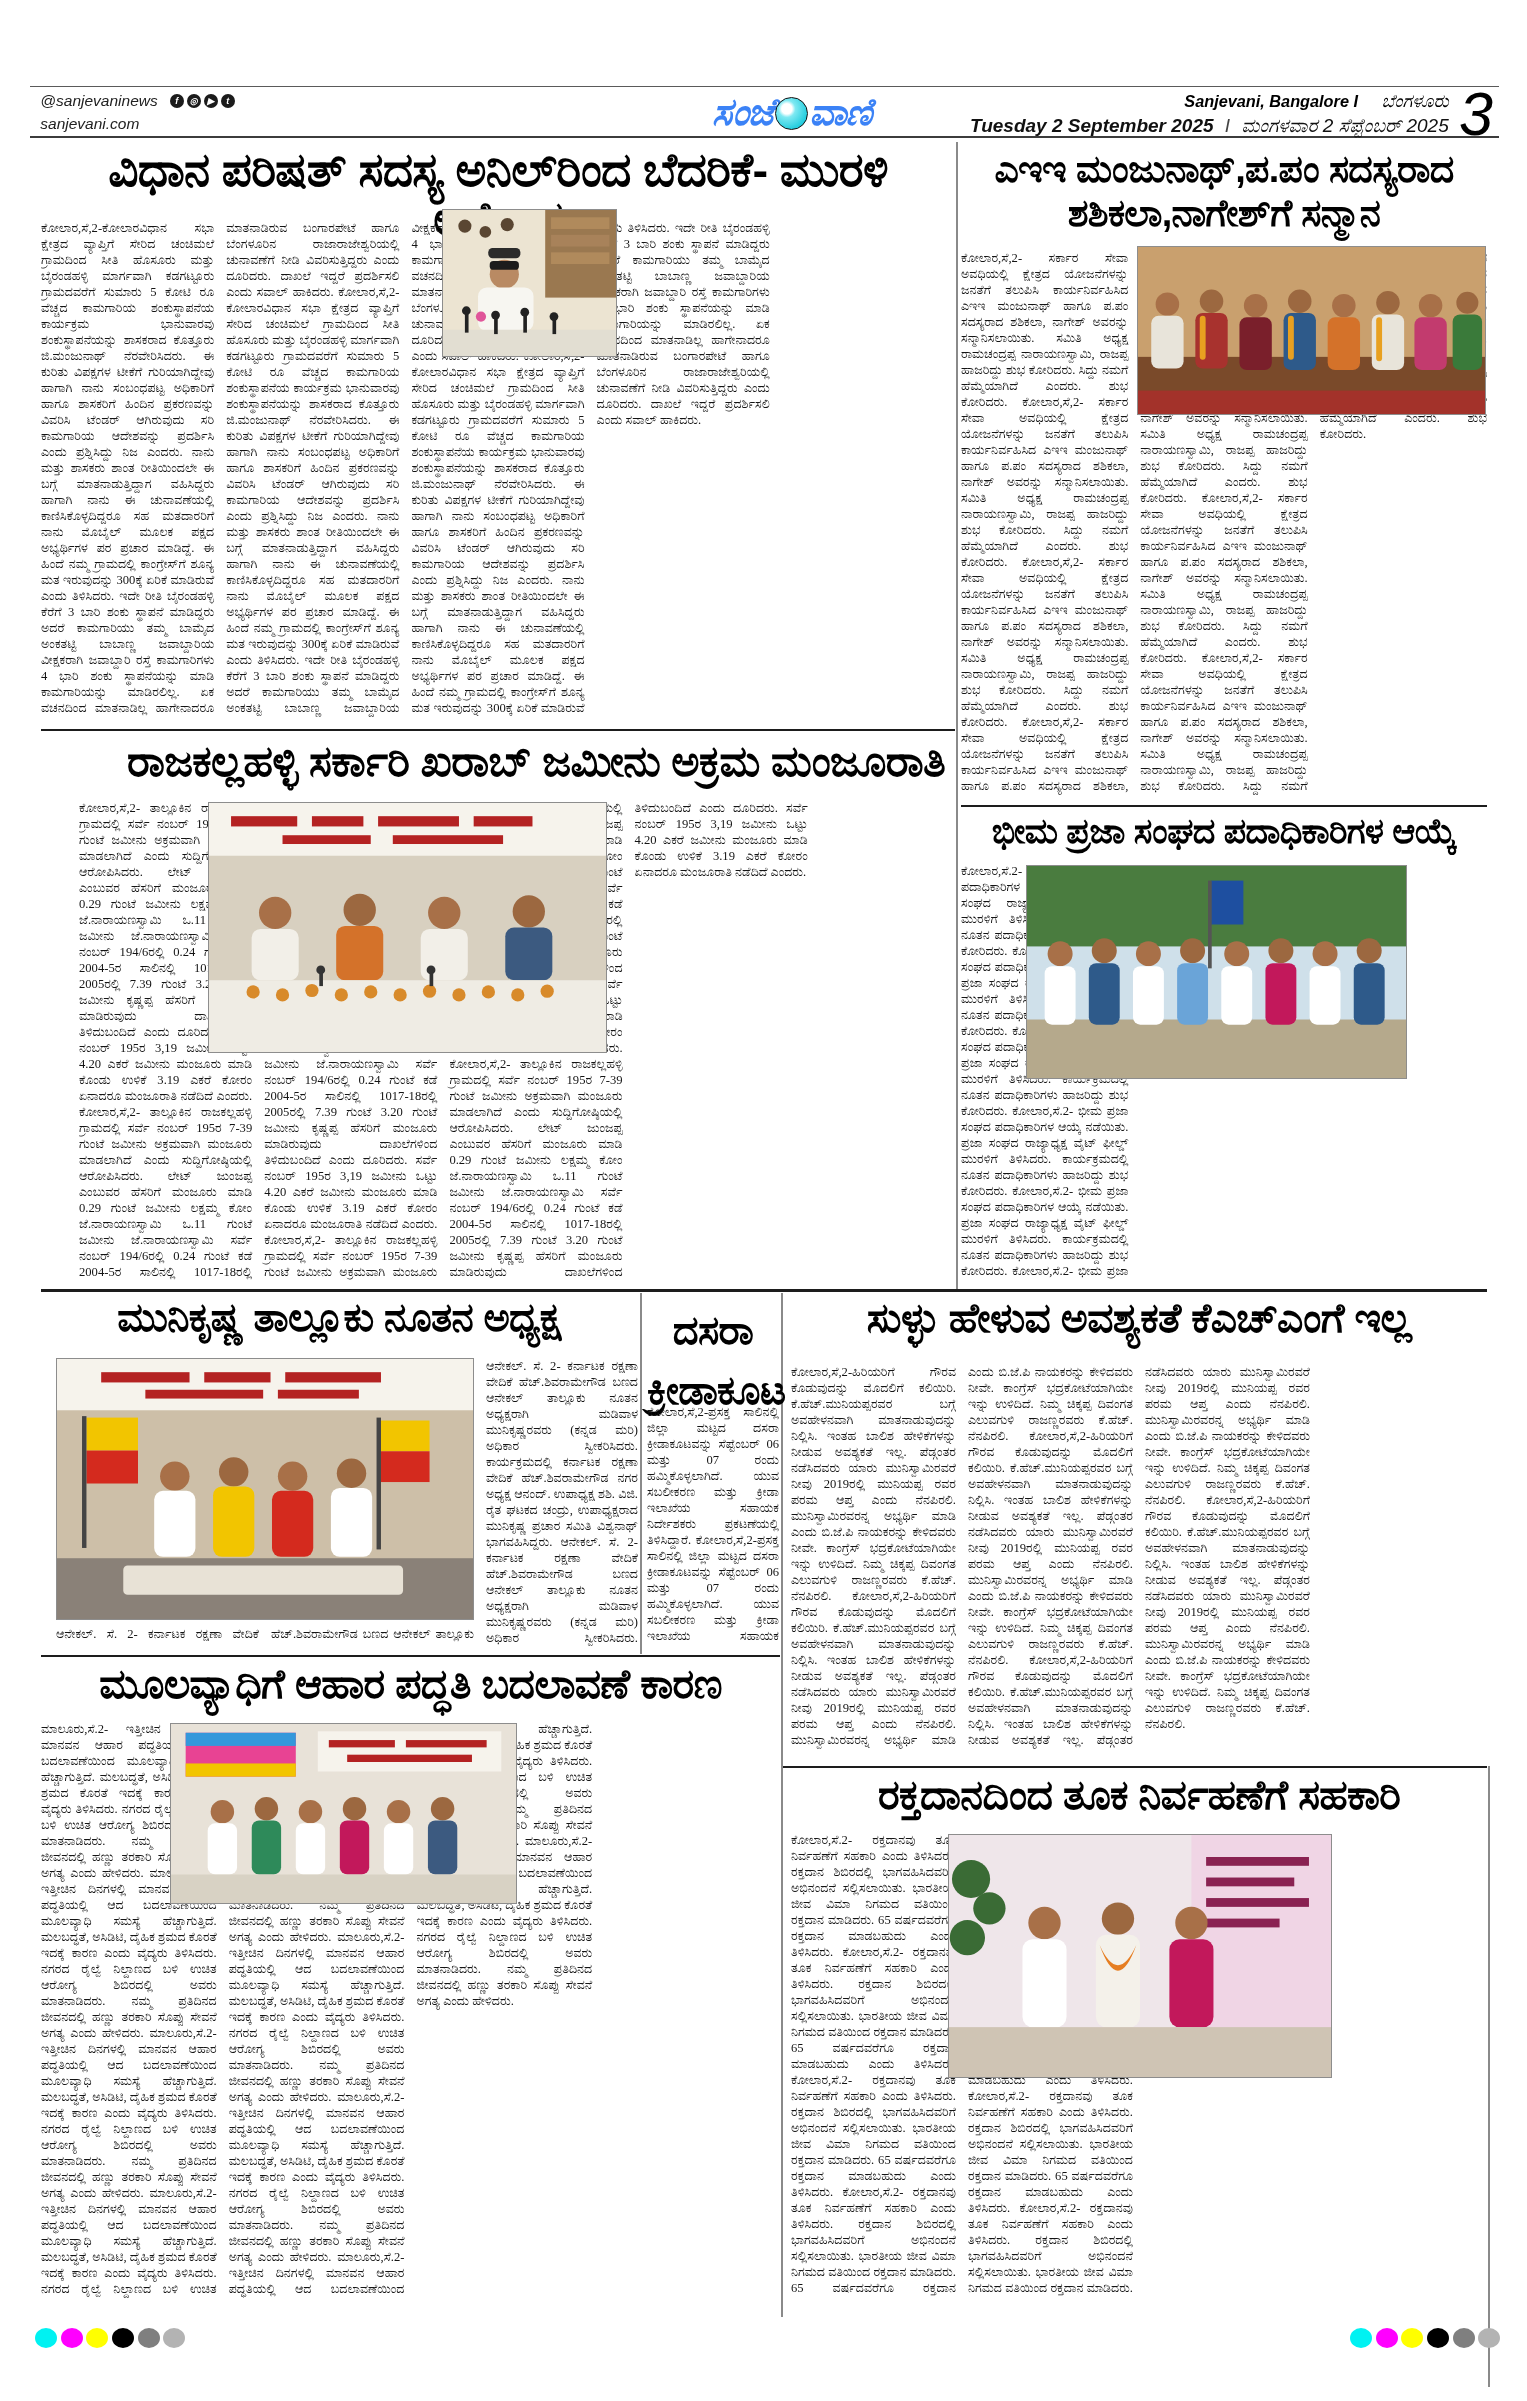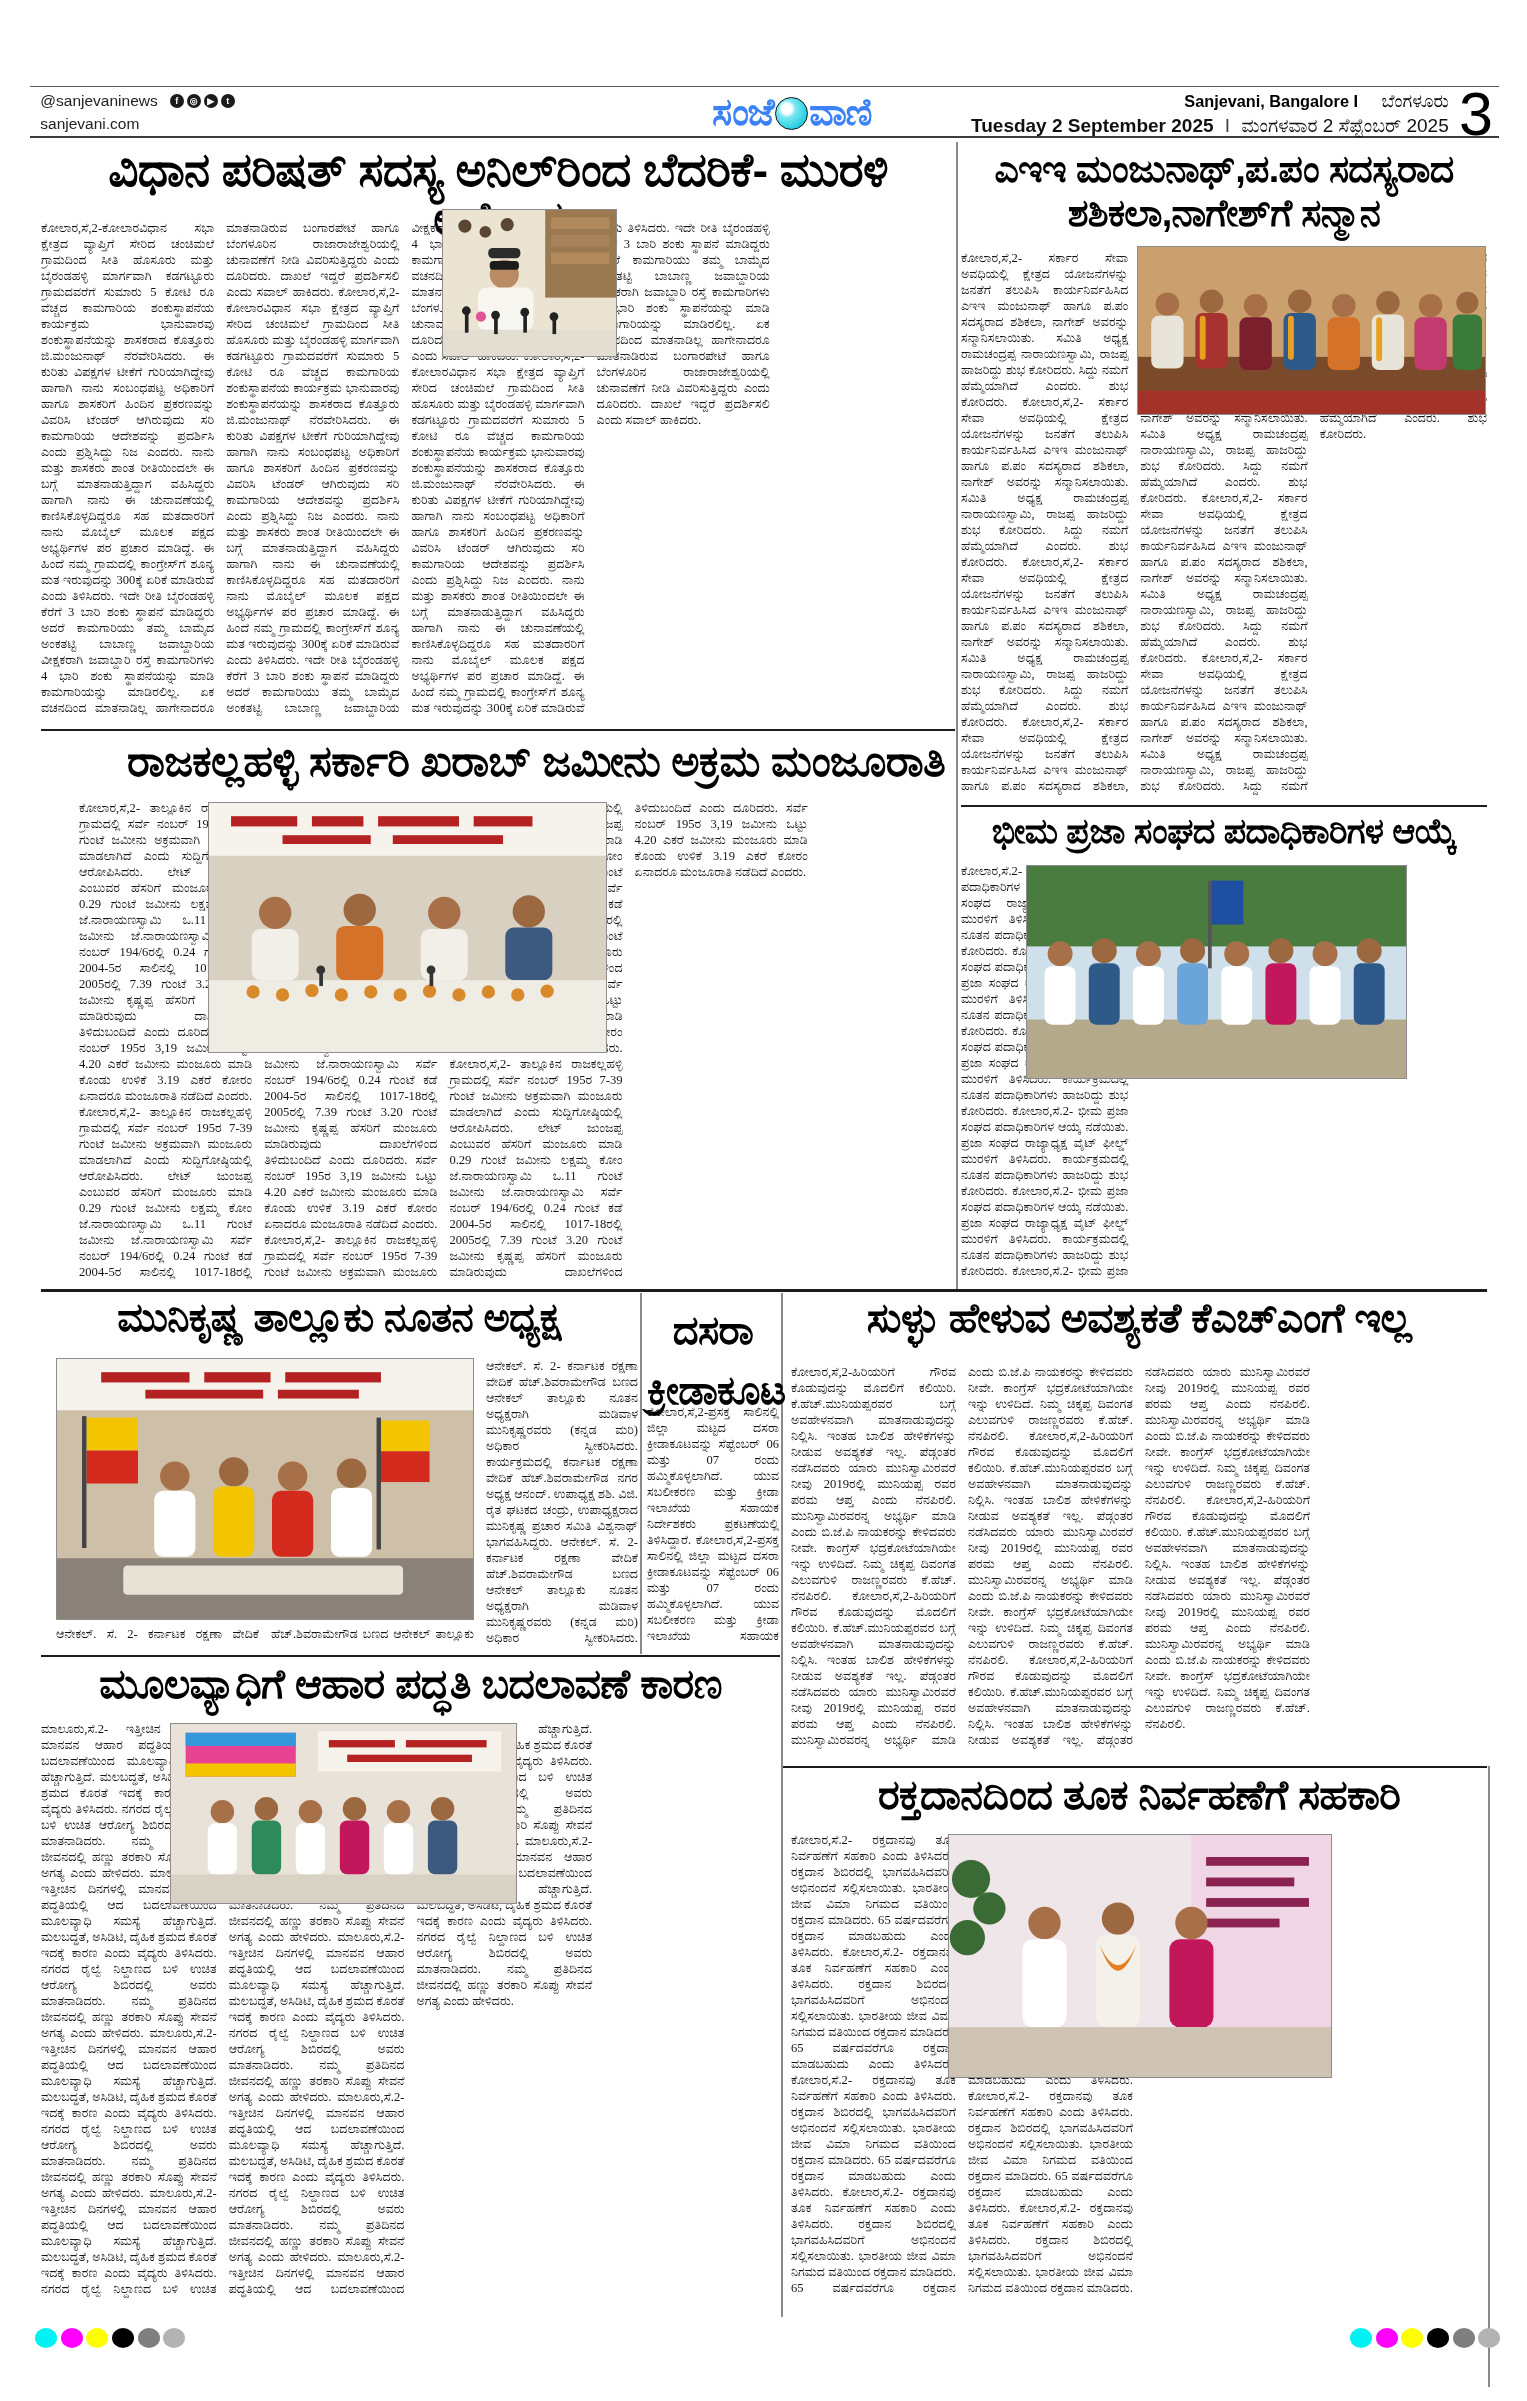--- a/index.html
+++ b/index.html
@@ -1,18 +1,18 @@
 <!DOCTYPE html>
 <html style="font-size:12px"><head>
 <meta charset="utf-8">
 <style>
   * { margin:0; padding:0; box-sizing:border-box; }
   html,body { background:#ffffff; }
   body { width:1528px; height:2401px; position:relative; font-family:"Liberation Serif", serif; color:#111; overflow:hidden; }
-  .abs { position:absolute; }
+  .abs { position:absolute;font-style:italic; }
 
   
   .page-header { left:30px; top:86px; width:1469px; height:52px; border-top:1.5px solid #5a5a5a; border-bottom:2.2px solid #3c3c3c; }
   .hdr-left { left:10.3px; top:5.2px; font-family:"Liberation Sans", sans-serif; font-size:15.5px; color:#222; }
   .social-row { display:flex; align-items:center; gap:6px; }
   .social-icons { display:flex; gap:3px; margin-left:6px; }
   .sicon { width:14px; height:14px; border-radius:50%; background:#1b1b1b; color:#fff; font-size:9px; font-weight:bold;
            display:flex; align-items:center; justify-content:center; font-family:"Liberation Sans", sans-serif; }
   .website { margin-top:4.4px; font-size:15.5px; }
 

